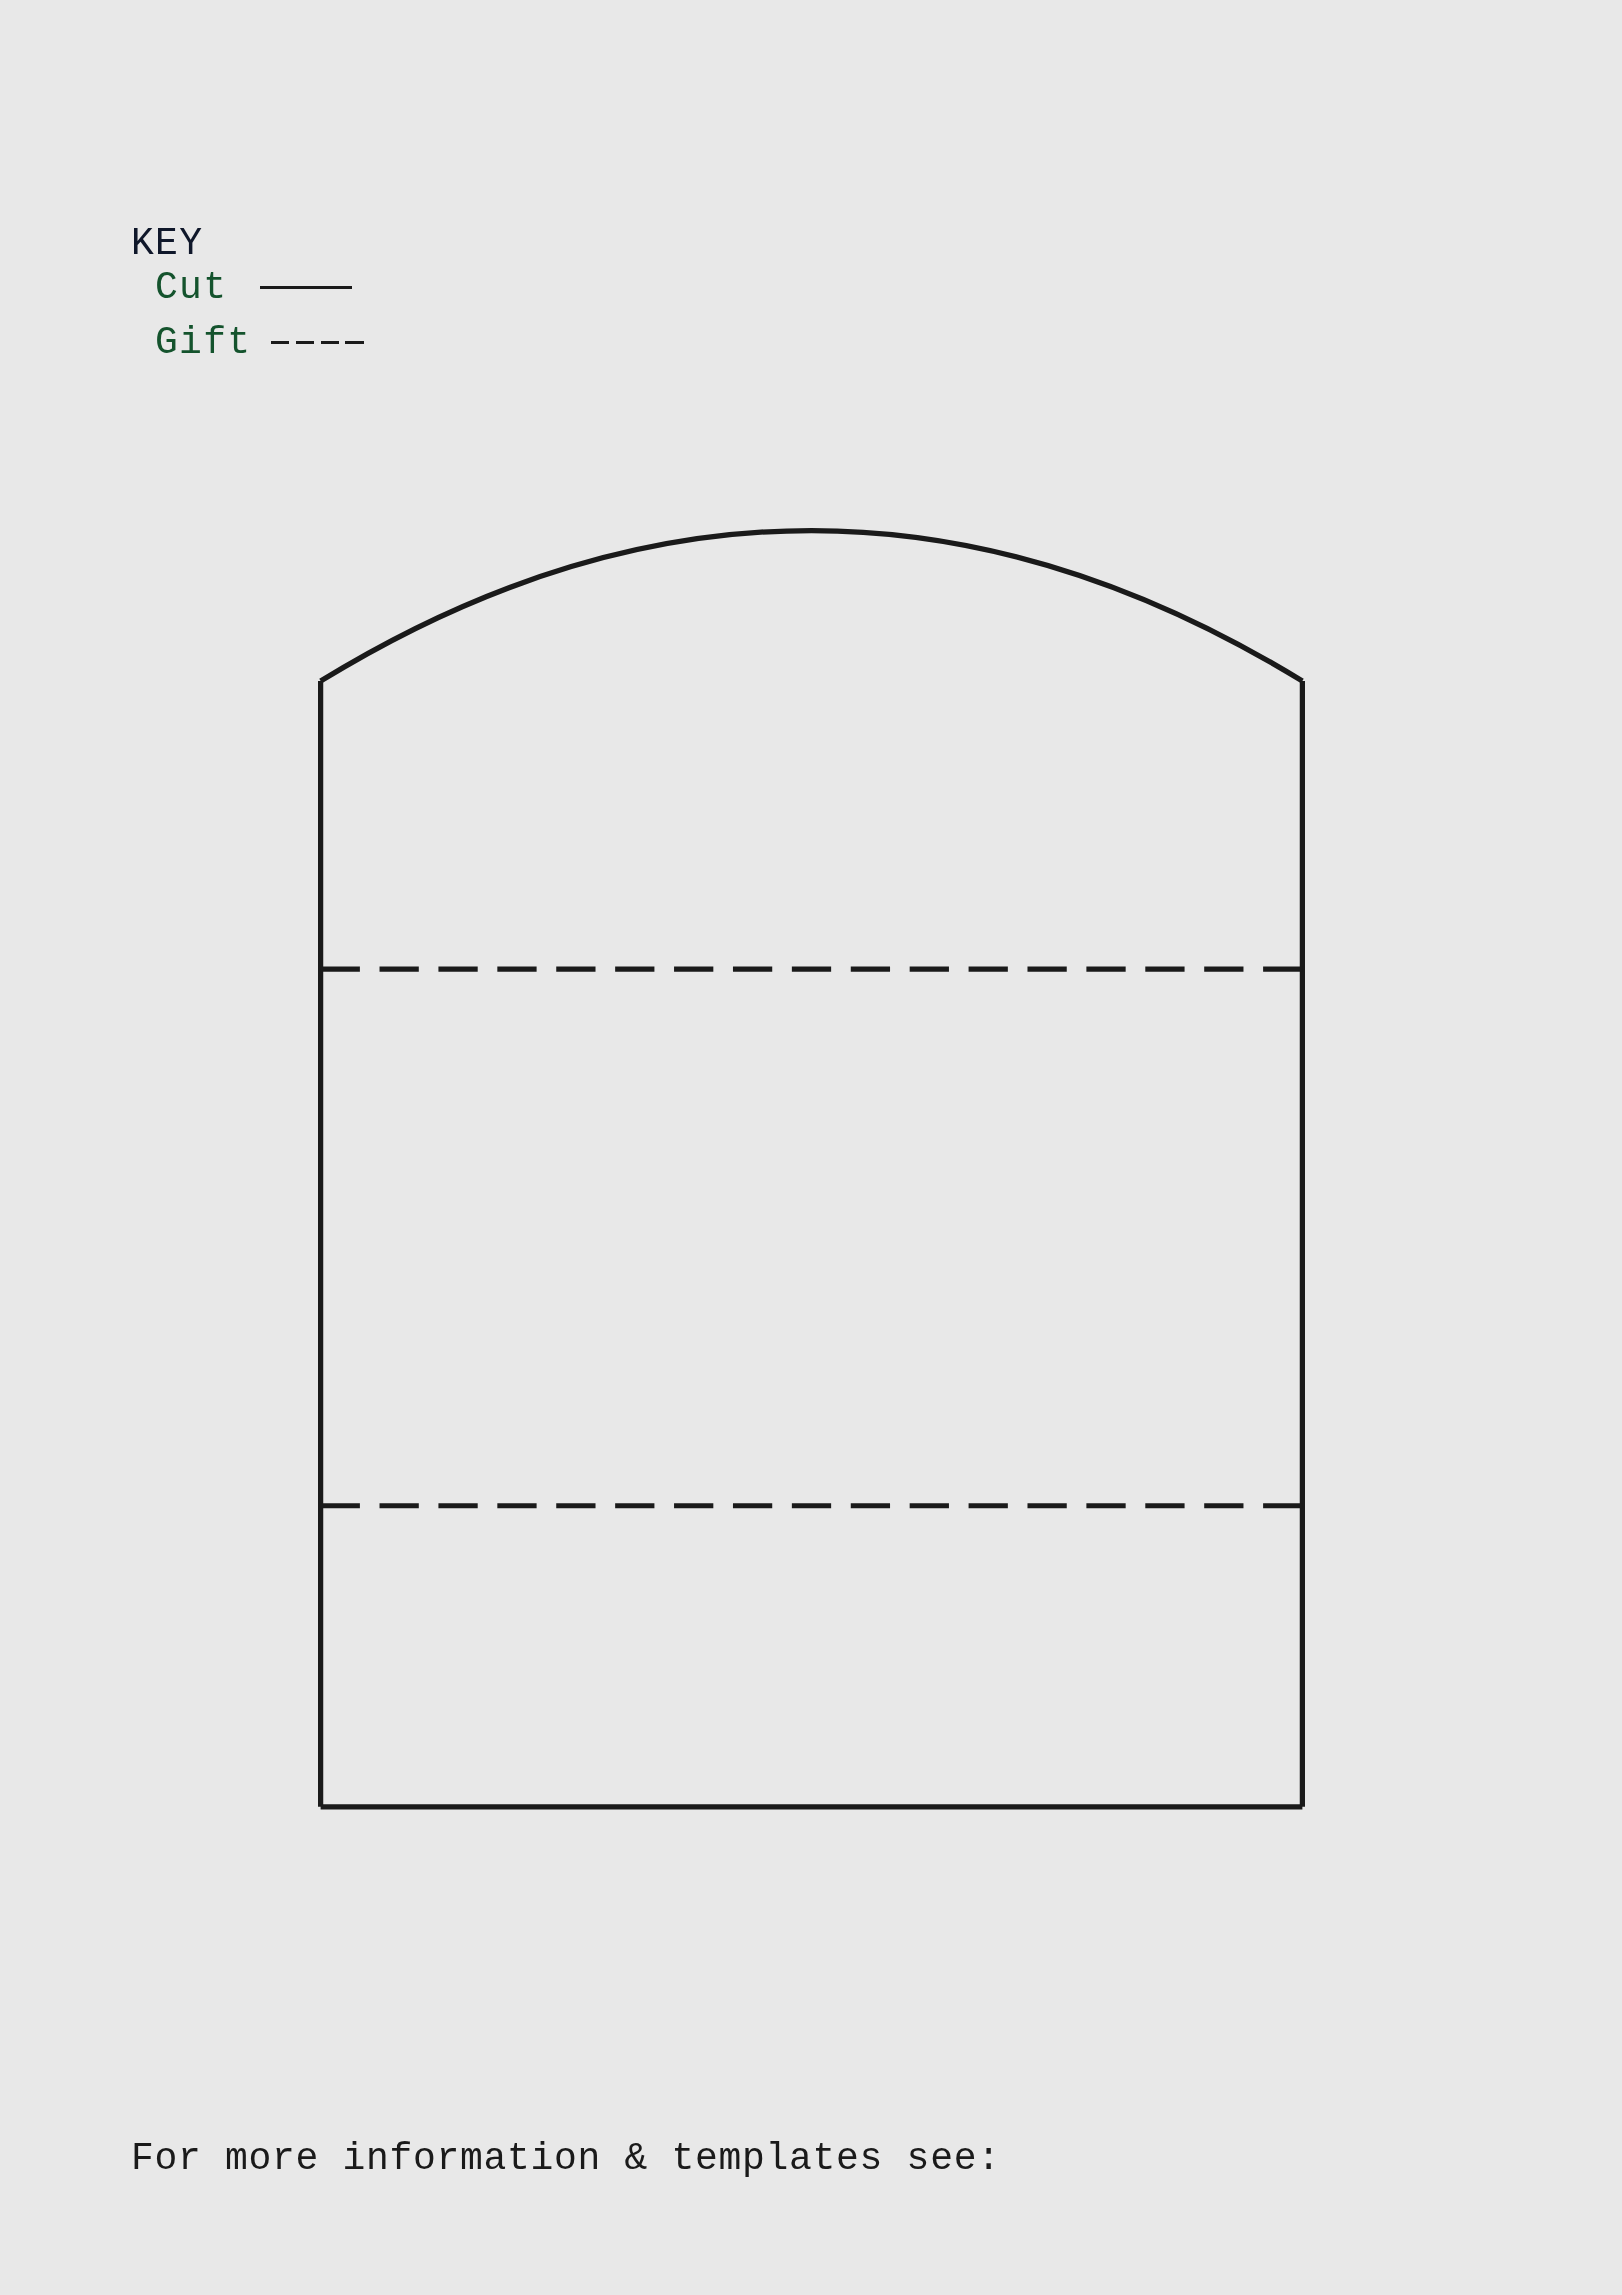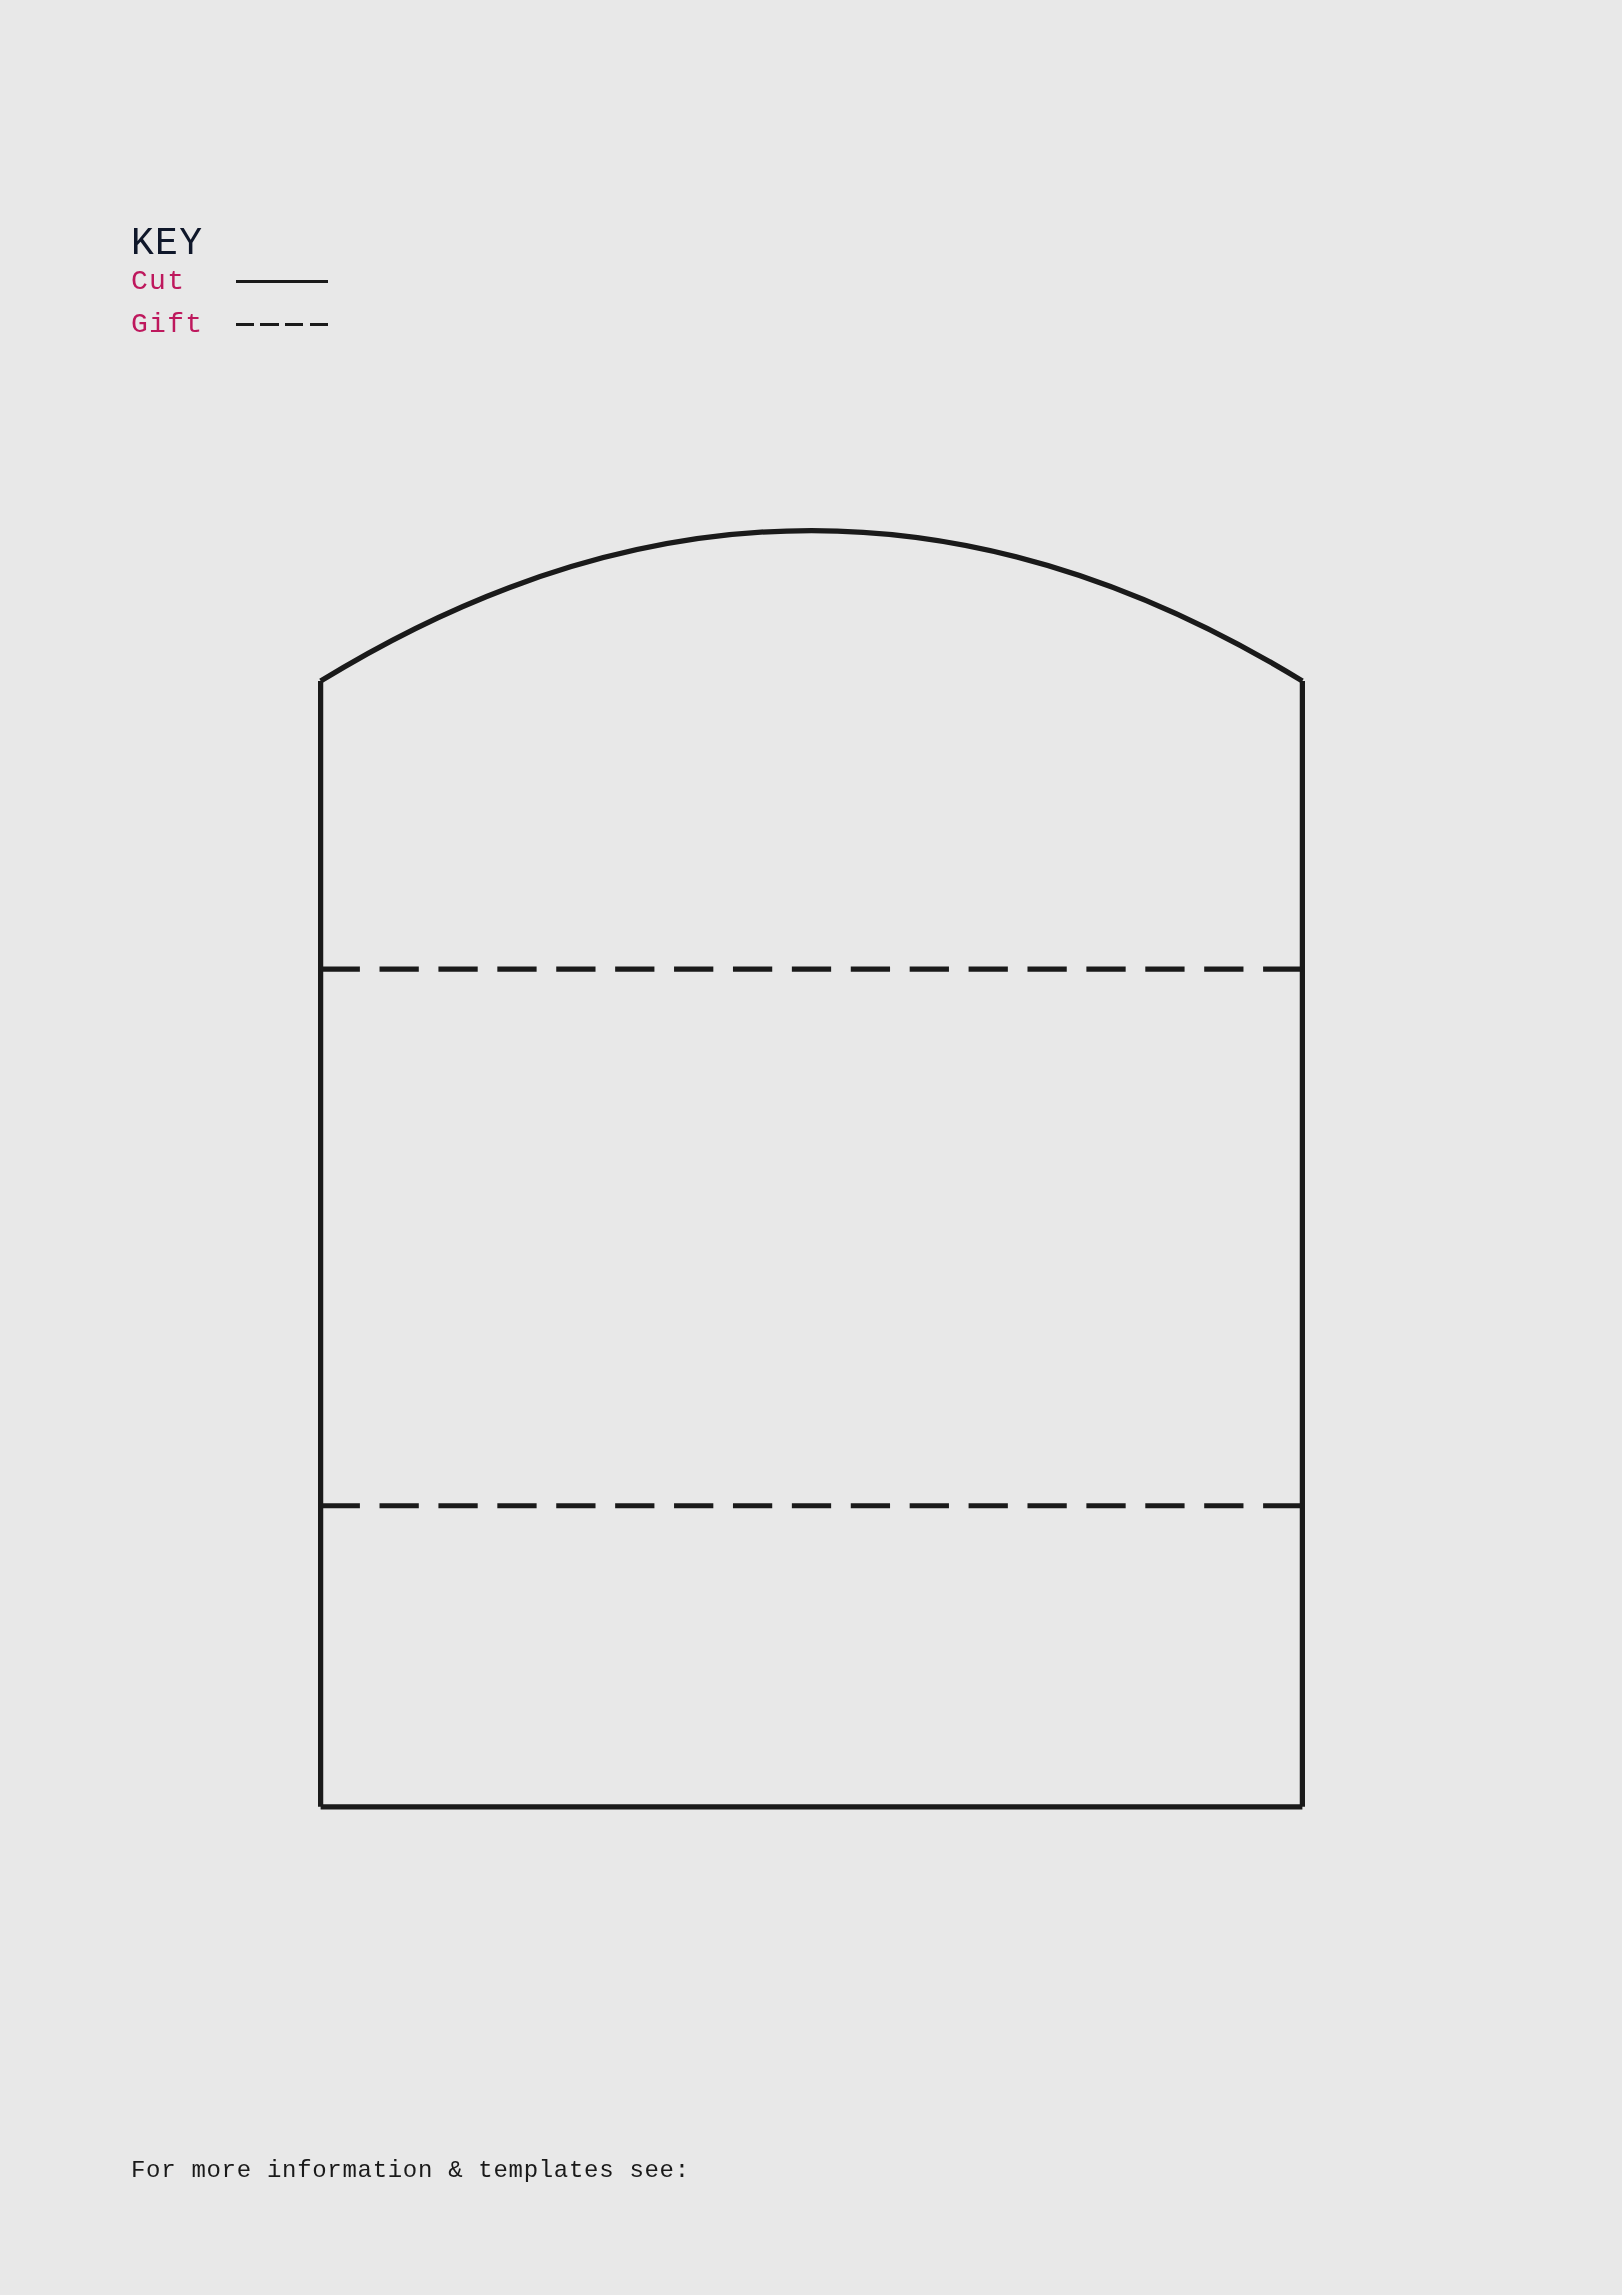--- a/index.html
+++ b/index.html
@@ -48,25 +48,26 @@
       letter-spacing: 1.3px;
     }
 
     .key-item {
       display: flex;
       align-items: center;
       margin-bottom: 11.8px;
     }
 
     .key-item-label {
-      font-size: 28px;
-      color: #be185d;
+      font-size: 38px;
+      color: #14532d;
       margin-right: 19.6px;
       letter-spacing: 1.3px;
       min-width: 85px;
+      margin-left: 24px;
     }
 
     .key-cut-line {
       width: 92px;
       height: 3.3px;
       background-color: #1a1a1a;
     }
 
     .key-fold-line {
       display: flex;
@@ -99,21 +100,21 @@
     }
 
     
     .footer {
       position: absolute;
       bottom: 105px;
       left: 131px;
     }
 
     .footer-text {
-      font-size: 24px;
+      font-size: 38px;
       color: #1a1a1a;
       letter-spacing: 0.7px;
       line-height: 1.6;
     }
   </style>
 </head>
 <body>
 
 <div class="page-content">
 

